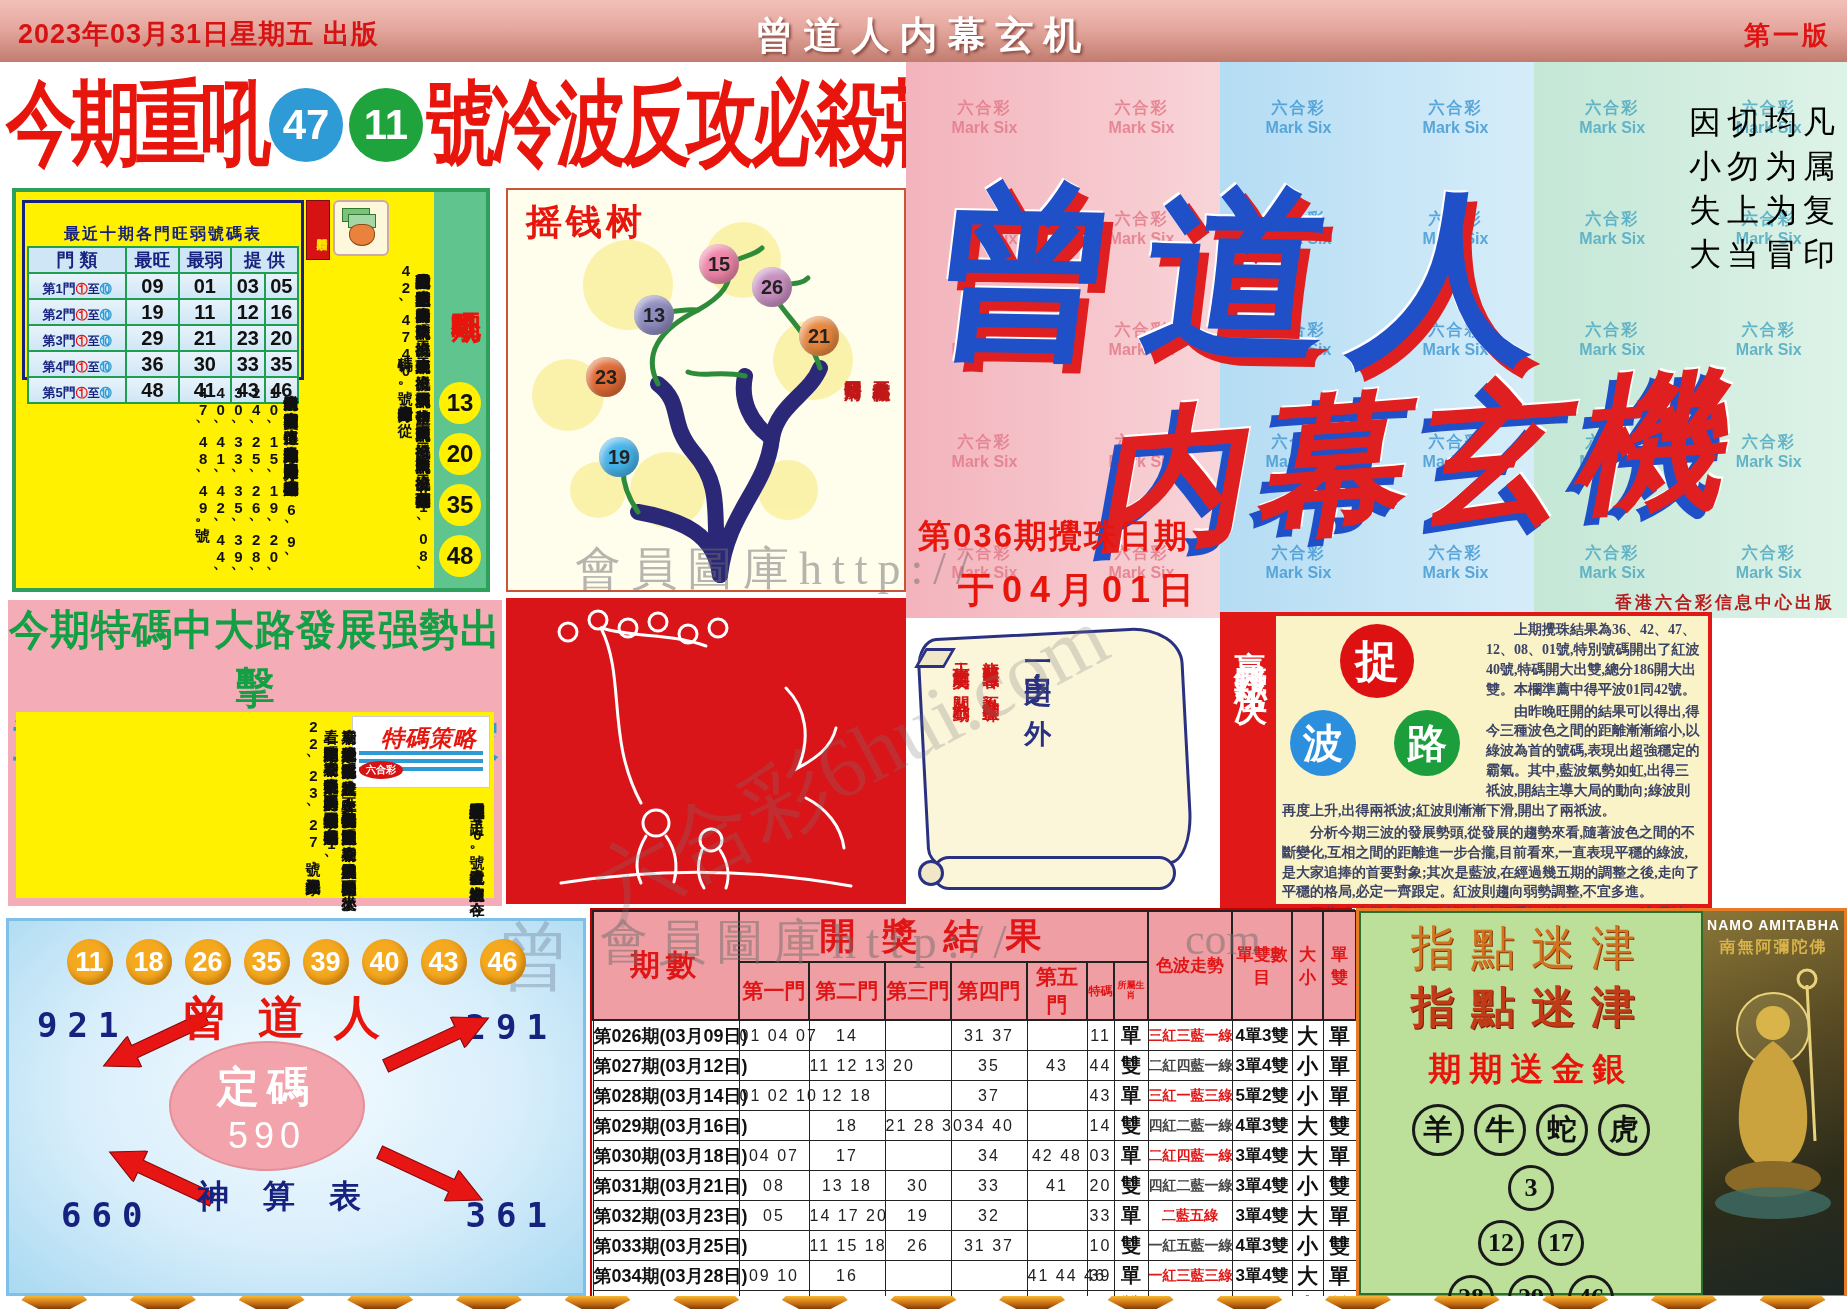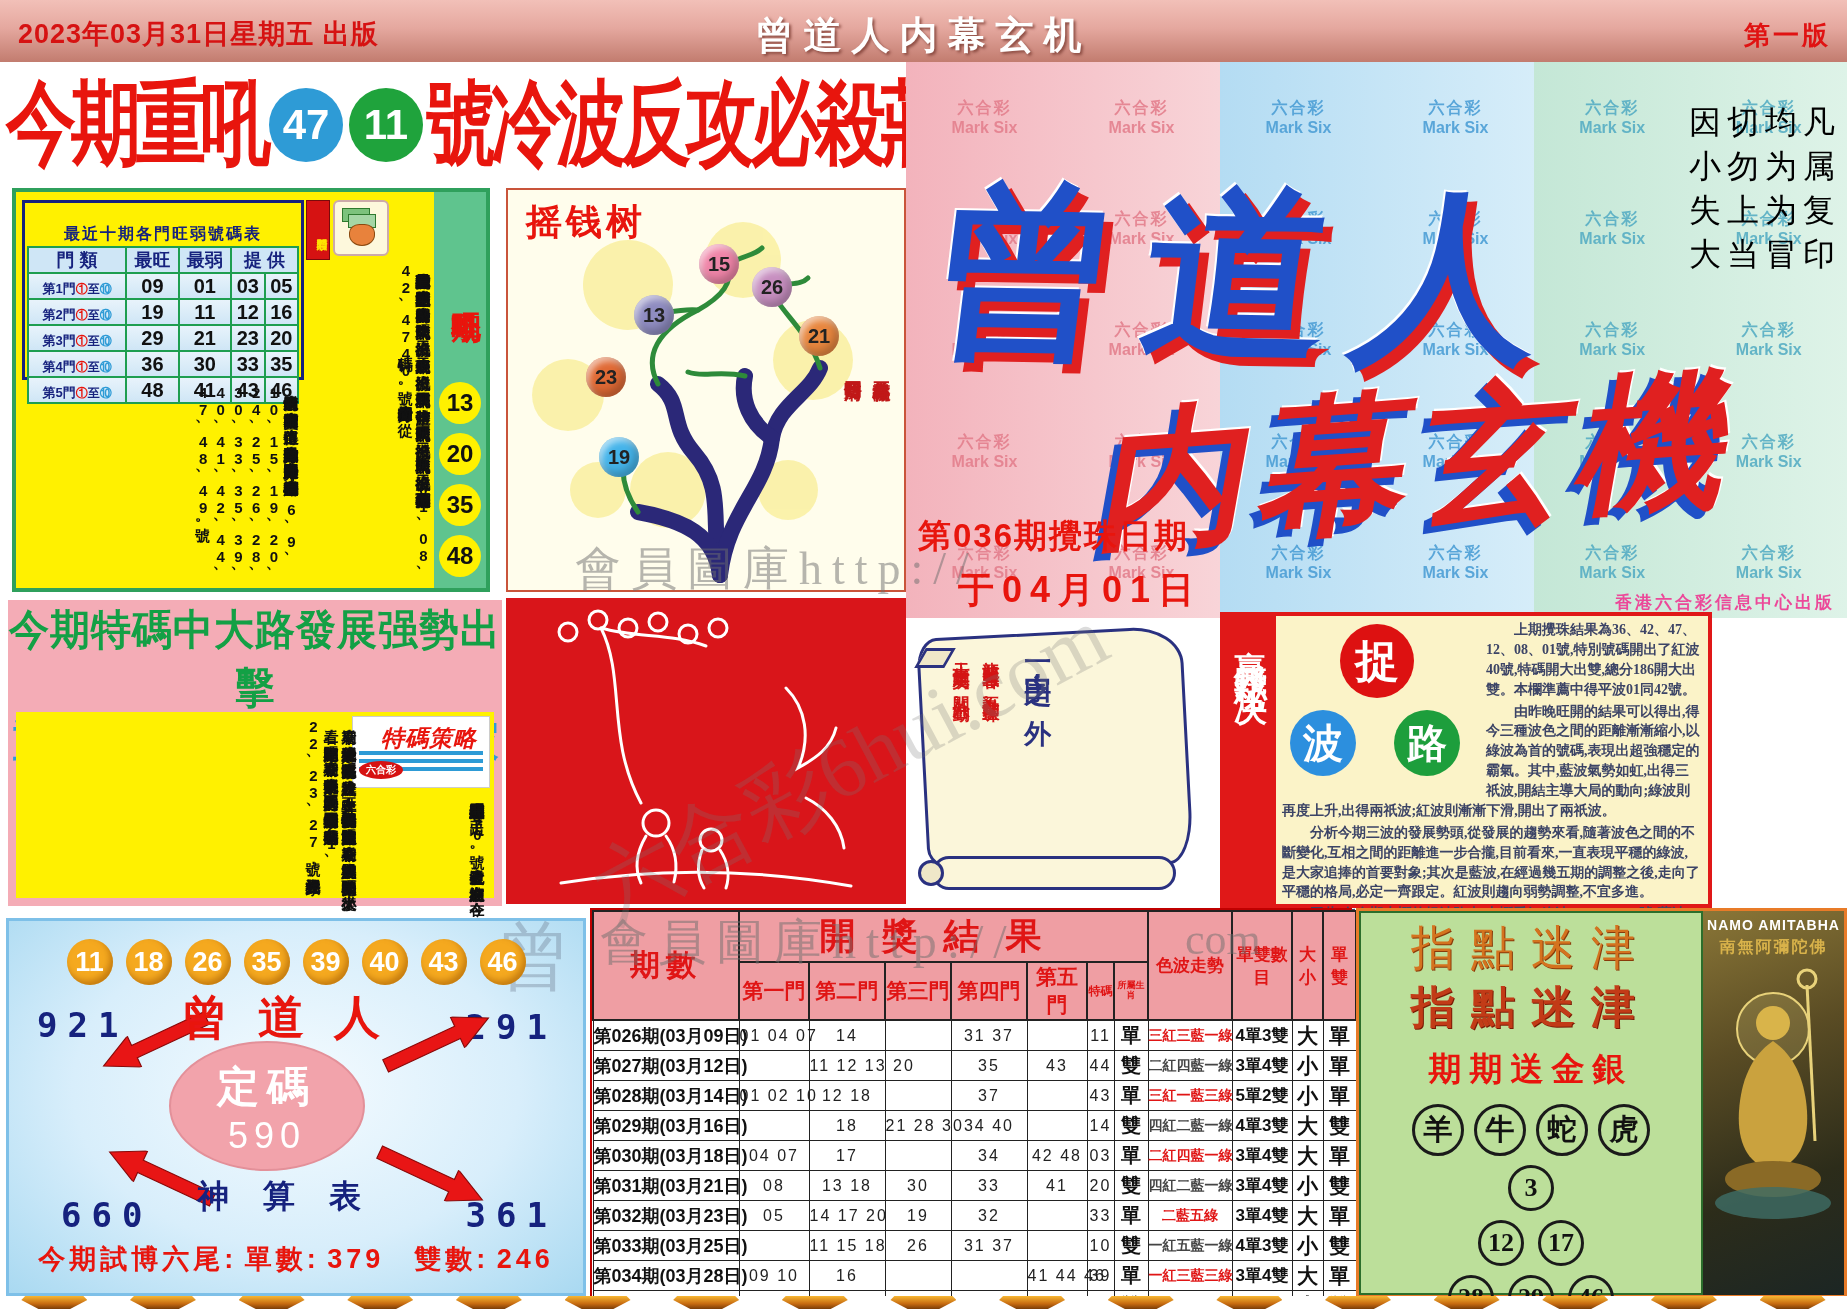--- a/index.html
+++ b/index.html
@@ -98,21 +98,21 @@
   #mast-notes{right:6px;top:38px;text-align:left;z-index:4;}
   .note-line{font-size:32px;font-weight:normal;color:#000000;letter-spacing:6px;line-height:44px;}
   #mast-big1{left:28px;top:90px;font-size:185px;font-weight:900;color:#2050c8;letter-spacing:26px;
     font-family:"Liberation Serif",serif;transform:skewX(-6deg) rotate(1deg);
     text-shadow:10px 9px 0 #e02020,-2px -2px 0 #fff;white-space:nowrap;z-index:3;}
   #mast-big2{left:185px;top:300px;font-size:150px;font-weight:900;font-style:italic;color:#e02020;
     letter-spacing:10px;font-family:"Liberation Serif",serif;transform:rotate(-4deg);
     text-shadow:-9px 7px 0 #2050c8,2px -2px 0 #fff;white-space:nowrap;z-index:3;}
   #draw-title{left:12px;top:452px;font-size:33px;font-weight:900;color:#e8150d;letter-spacing:2px;z-index:4;}
   #draw-date{left:52px;top:504px;font-size:36px;font-weight:900;color:#e8150d;letter-spacing:8px;z-index:4;}
-  #publisher{right:12px;bottom:4px;font-size:17px;font-weight:bold;color:#ec4899;letter-spacing:3px;z-index:4;}
+  #publisher{right:12px;bottom:4px;font-size:17px;font-weight:bold;color:#b91c1c;letter-spacing:3px;z-index:4;}
 
   
   #scroll-panel{left:906px;top:618px;width:312px;height:292px;background:#fff;}
   #scroll-body{left:16px;top:14px;width:266px;height:238px;background:#fbf6da;border:3px solid #2a3180;
     border-radius:20px 52px 24px 44px / 30px 38px 52px 28px;transform:rotate(-3deg);box-sizing:border-box;}
   #scroll-roll{left:26px;top:238px;width:244px;height:34px;background:#fbf6da;border:3px solid #2a3180;
     border-radius:17px;box-sizing:border-box;}
   #scroll-roll-end{left:12px;top:242px;width:26px;height:26px;border:3px solid #2a3180;border-radius:50%;
     background:#efe7c8;box-sizing:border-box;}
   #scroll-fold{left:14px;top:30px;width:30px;height:20px;background:#efe7c8;border:3px solid #2a3180;
@@ -583,27 +583,20 @@
     </svg>
   <svg class="m-arrow" style="right:92px;top:238px;transform:rotate(205deg);" viewBox="0 0 100 30">
       <polygon points="0,15 30,0 30,9 100,9 100,21 30,21 30,30" fill="#e81515" stroke="#8a0808"></polygon>
     </svg>
   <div class="abs" id="magic-name">曾道人</div>
   <div class="abs" id="magic-oval">
     <div id="oval-title">定碼</div>
     <div id="oval-value">590</div>
   </div>
   <div class="abs" id="magic-sub">神算表</div>
-  <div class="abs" id="magic-footer">
-    <b>今期試博六尾:</b>
-    <b>單數:</b>
-    <b>379</b>&nbsp;&nbsp;&nbsp;
-    <b>雙數:</b>
-    <b>246</b>
-  </div>
 </div>
 
 <div class="abs" id="results-panel">
   <table id="res-table">
     <colgroup>
       <col style="width:146px">
         <col style="width:70px">
         <col style="width:76px">
         <col style="width:66px">
       <col style="width:76px">

